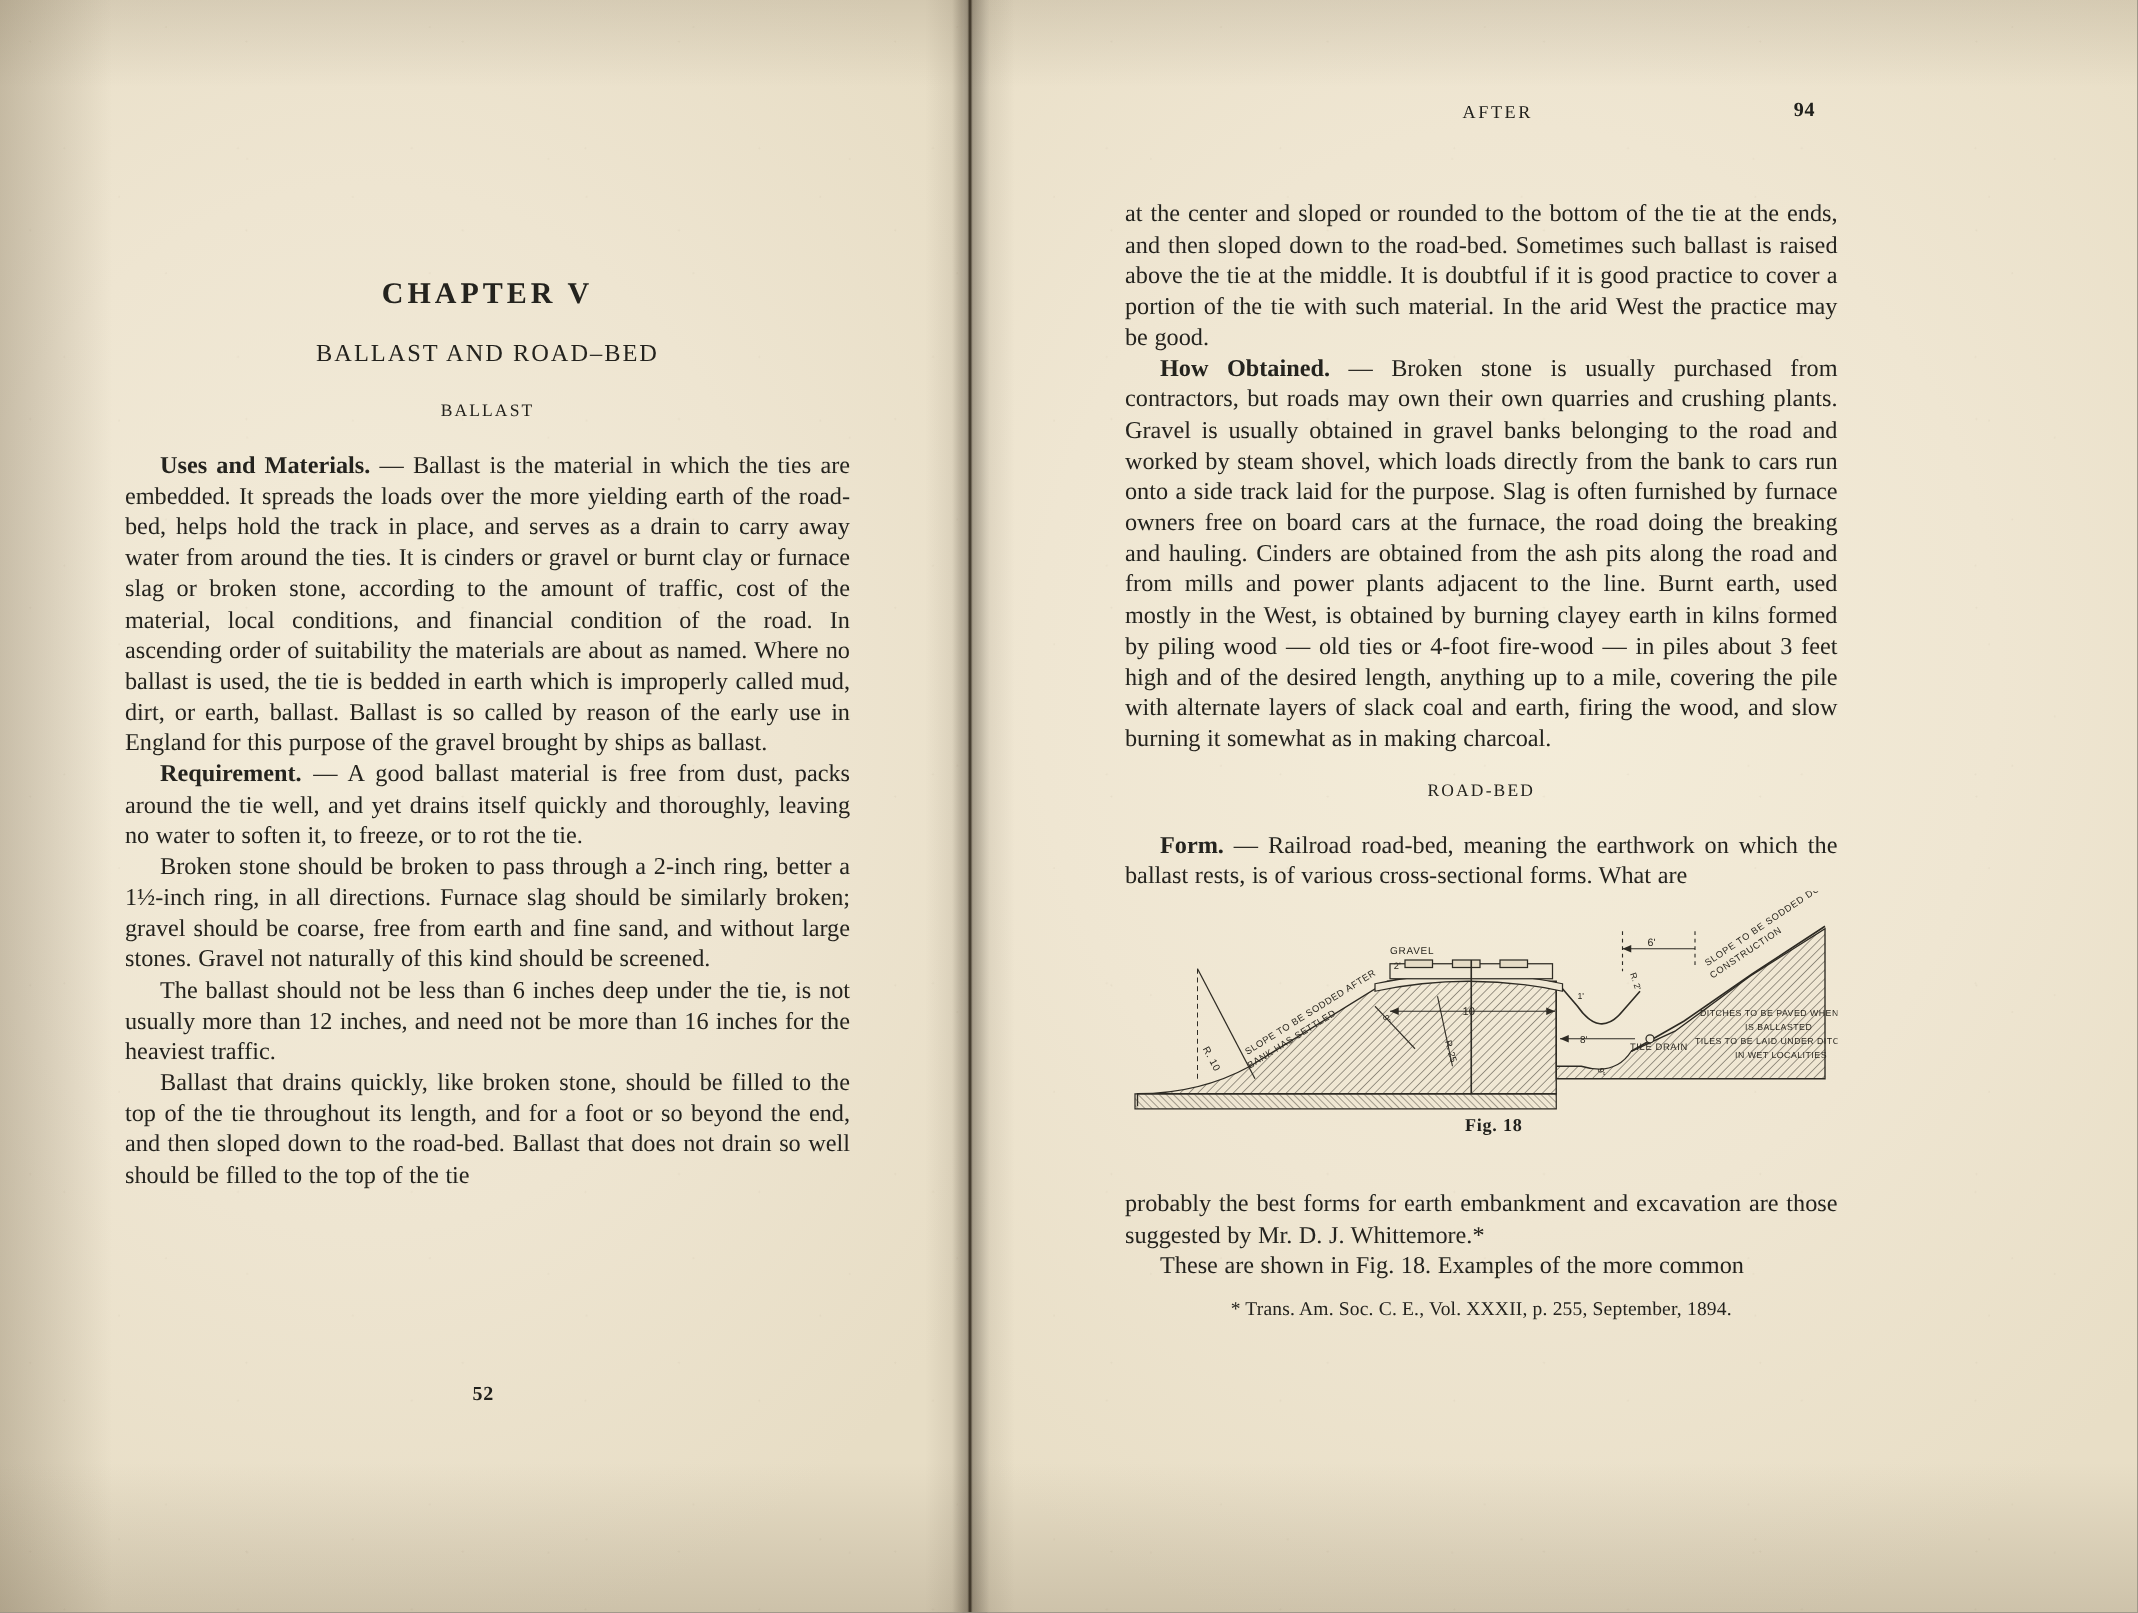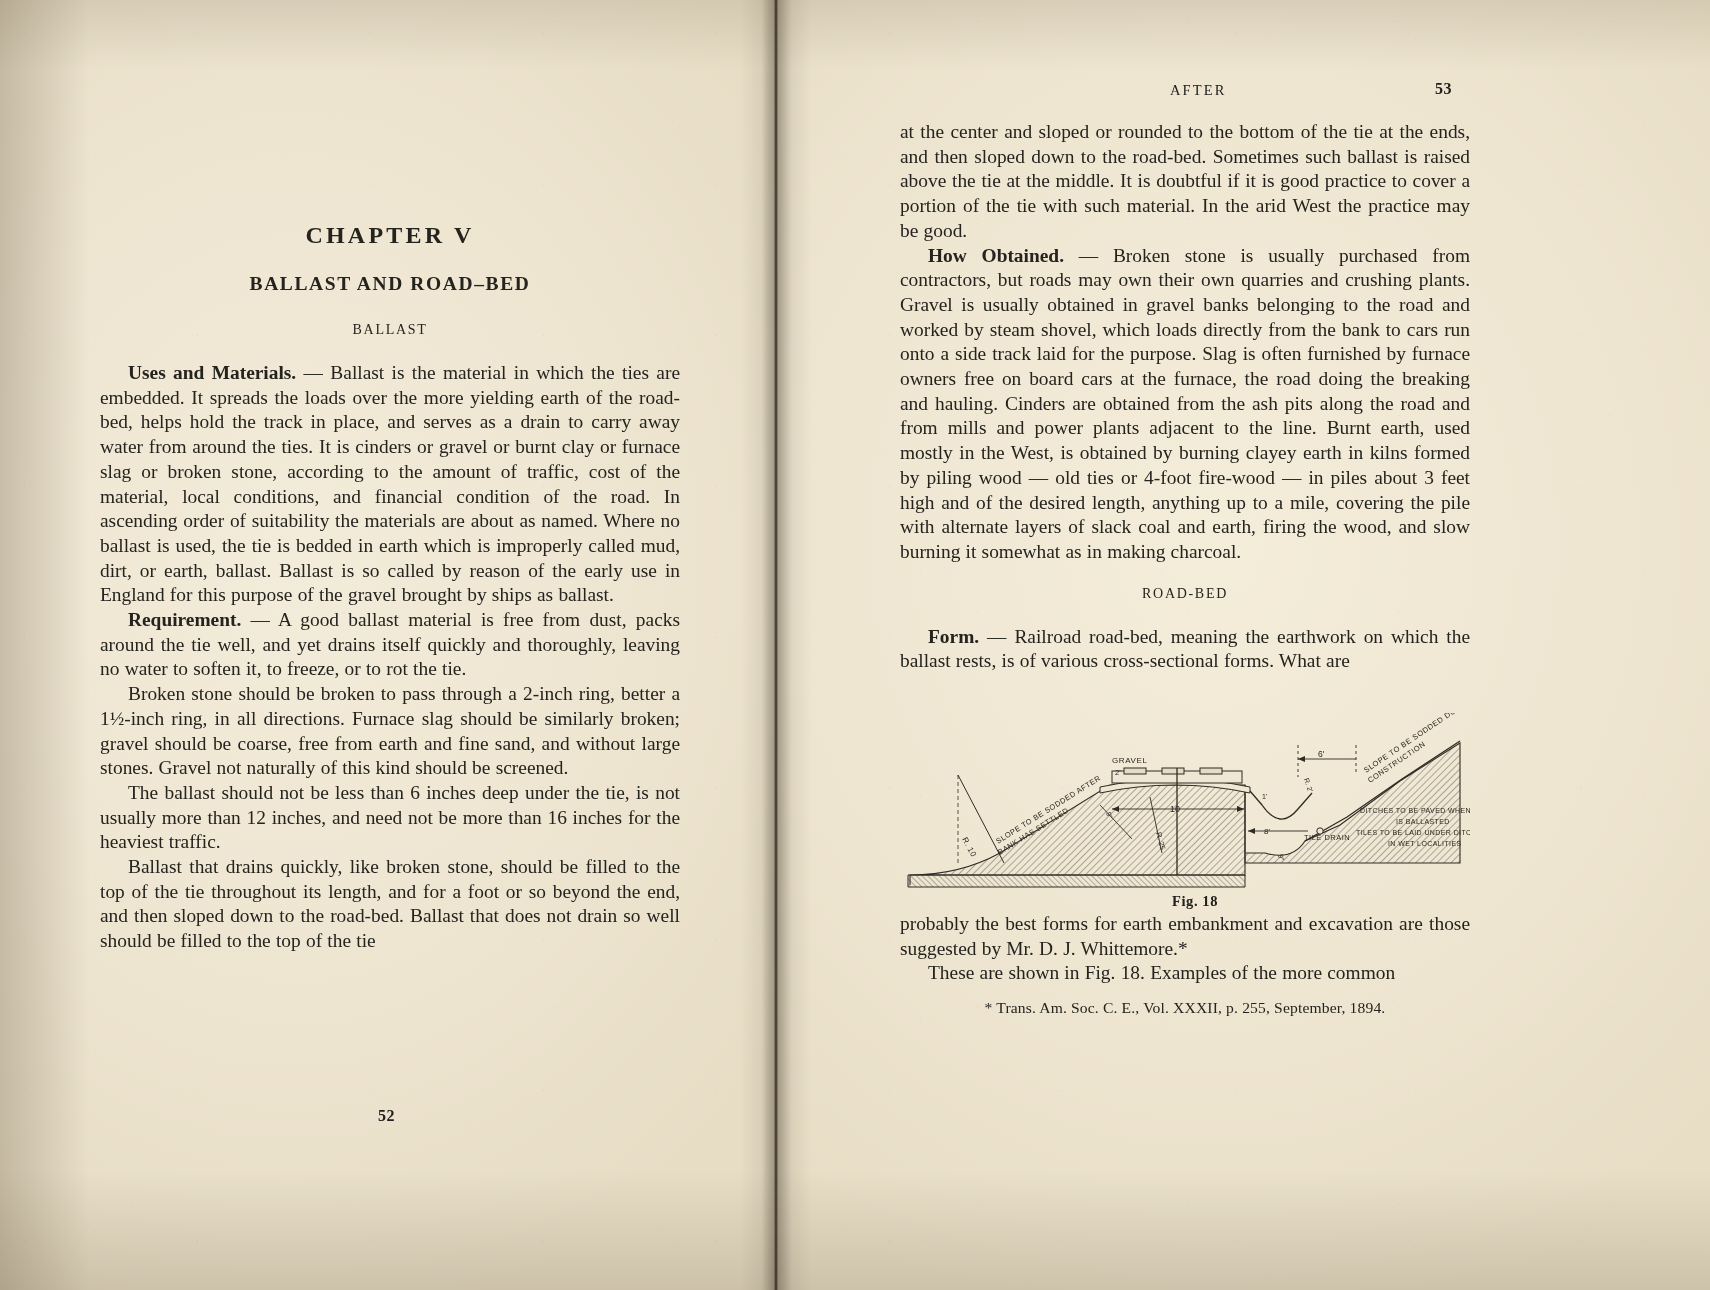--- a/index.html
+++ b/index.html
@@ -91,41 +91,41 @@
   .chapter-title {
     text-align: center;
     font-size: 24px;
     letter-spacing: 3.2px;
     margin: 0;
     font-weight: 700;
   }
   .chapter-subtitle {
     text-align: center;
     font-size: 19.5px;
-    font-weight: bold;
+    font-weight: normal;
     letter-spacing: 1.6px;
     margin: 0;
   }
   .section-head {
     text-align: center;
     font-size: 14px;
     letter-spacing: 1.7px;
     margin: 0;
     font-weight: 400;
   }
   p.body {
     margin: 0;
     font-size: 19.4px;
     line-height: 24.7px;
     text-align: justify;
     text-indent: 28px;
     word-spacing: 0.4px;
     hyphens: none;
   }
-  p.body.cont { text-indent: 0; }
+  p.body.cont { text-indent: 0; margin-top: 40px; }
   .run-in { font-weight: bold; }
 
   .folio {
     position: absolute;
     font-size: 16px;
     font-weight: bold;
     letter-spacing: 0.5px;
   }
   .running-head {
     position: absolute;
@@ -196,21 +196,21 @@
 
     <p class="body"><span>The ballast should not be less than 6 inches deep under the tie, is not usually more than 12 inches, and need not be more than 16 inches for the heaviest traffic.</span></p>
 
     <p class="body"><span>Ballast that drains quickly, like broken stone, should be filled to the top of the tie throughout its length, and for a foot or so beyond the end, and then sloped down to the road-bed.  Ballast that does not drain so well should be filled to the top of the tie</span></p>
   </div>
 
   <div class="folio" style="left:378px; top:1107px;">52</div>
 
   <div class="running-head" style="left:1170px; top:82px;">AFTER</div>
 
-  <div class="folio" style="left:1435px; top:80px;">53</div>
+  <div class="folio" style="left:1435px; top:80px;">94</div>
 
   <div class="page-col" id="right-page">
 
     <div style="height:120px"></div>
 
     <p class="body cont"><span>at the center and sloped or rounded to the bottom of the tie at the ends, and then sloped down to the road-bed.  Sometimes such ballast is raised above the tie at the middle.   It is doubtful if it is good practice to cover a portion of the tie with such material.  In the arid West the practice may be good.</span></p>
 
     <p class="body"><span class="run-in">How Obtained.</span><span> — Broken stone is usually purchased from contractors, but roads may own their own quarries and crushing plants.   Gravel is usually obtained in gravel banks belonging to the road and worked by steam shovel, which loads directly from the bank to cars run onto a side track laid for the purpose.  Slag is often furnished by furnace owners free on board cars at the furnace, the road doing the breaking and hauling.   Cinders are obtained from the ash pits along the road and from mills and power plants adjacent to the line.   Burnt earth, used mostly in the West, is obtained by burning clayey earth in kilns formed by piling wood — old ties or 4-foot fire-wood — in piles about 3 feet high and of the desired length, anything up to a mile, covering the pile with alternate layers of slack coal and earth, firing the wood, and slow burning it somewhat as in making charcoal.</span></p>
 
     <div style="height:21px"></div>

